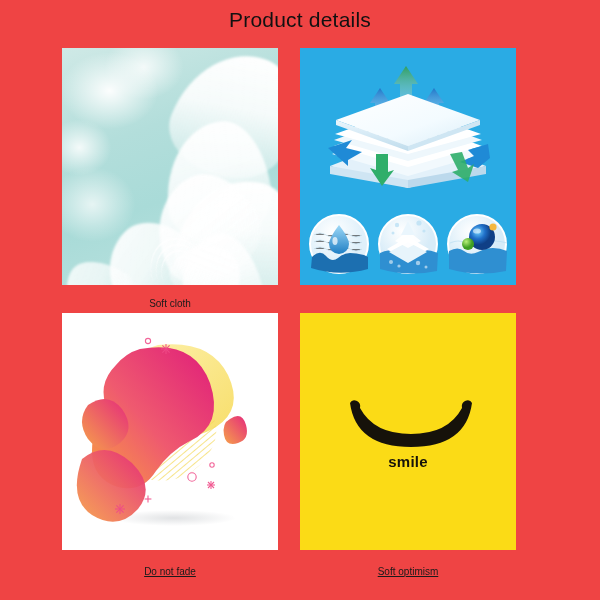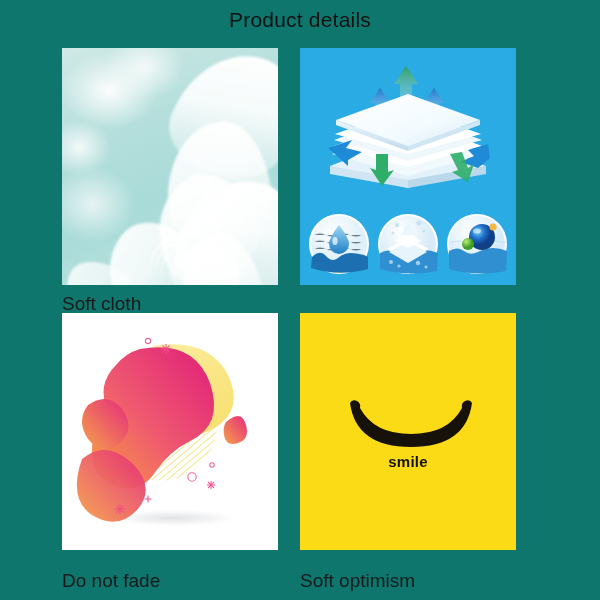--- a/index.html
+++ b/index.html
@@ -11,21 +11,21 @@
     height: 600px;
     background: #ffffff;
     font-family: "Liberation Sans", sans-serif;
     overflow: hidden;
   }
 
   .page {
     position: relative;
     width: 600px;
     height: 600px;
-    background: #0f766e;
+    background: #ef4444;
   }
 
   .page-title {
     position: absolute;
     top: 8px;
     left: 0;
     width: 600px;
     text-align: center;
     font-size: 21px;
     color: #111111;
@@ -49,26 +49,27 @@
 
   .thumb {
     position: relative;
     width: 216px;
     height: 237px;
     overflow: hidden;
   }
 
   .caption {
     width: 216px;
-    font-size: 19px;
+    text-align: center;
+    font-size: 10px;
     color: #1a1a1a;
     margin-top: 10px;
     line-height: 18px;
   }
-  .cell-2 .caption, .cell-3 .caption { margin-top: 22px; }
+  .cell-2 .caption, .cell-3 .caption { margin-top: 13px; text-decoration: underline; }
 
   
   .feather-bg {
     position: absolute;
     inset: 0;
     background:
       radial-gradient(ellipse 70px 55px at 22% 18%, rgba(255,255,255,.95), rgba(255,255,255,0) 70%),
       radial-gradient(ellipse 46px 40px at 8% 42%,  rgba(255,255,255,.85), rgba(255,255,255,0) 70%),
       radial-gradient(ellipse 55px 45px at 38% 8%,  rgba(255,255,255,.80), rgba(255,255,255,0) 72%),
       radial-gradient(ellipse 60px 52px at 14% 66%, rgba(255,255,255,.70), rgba(255,255,255,0) 72%),

